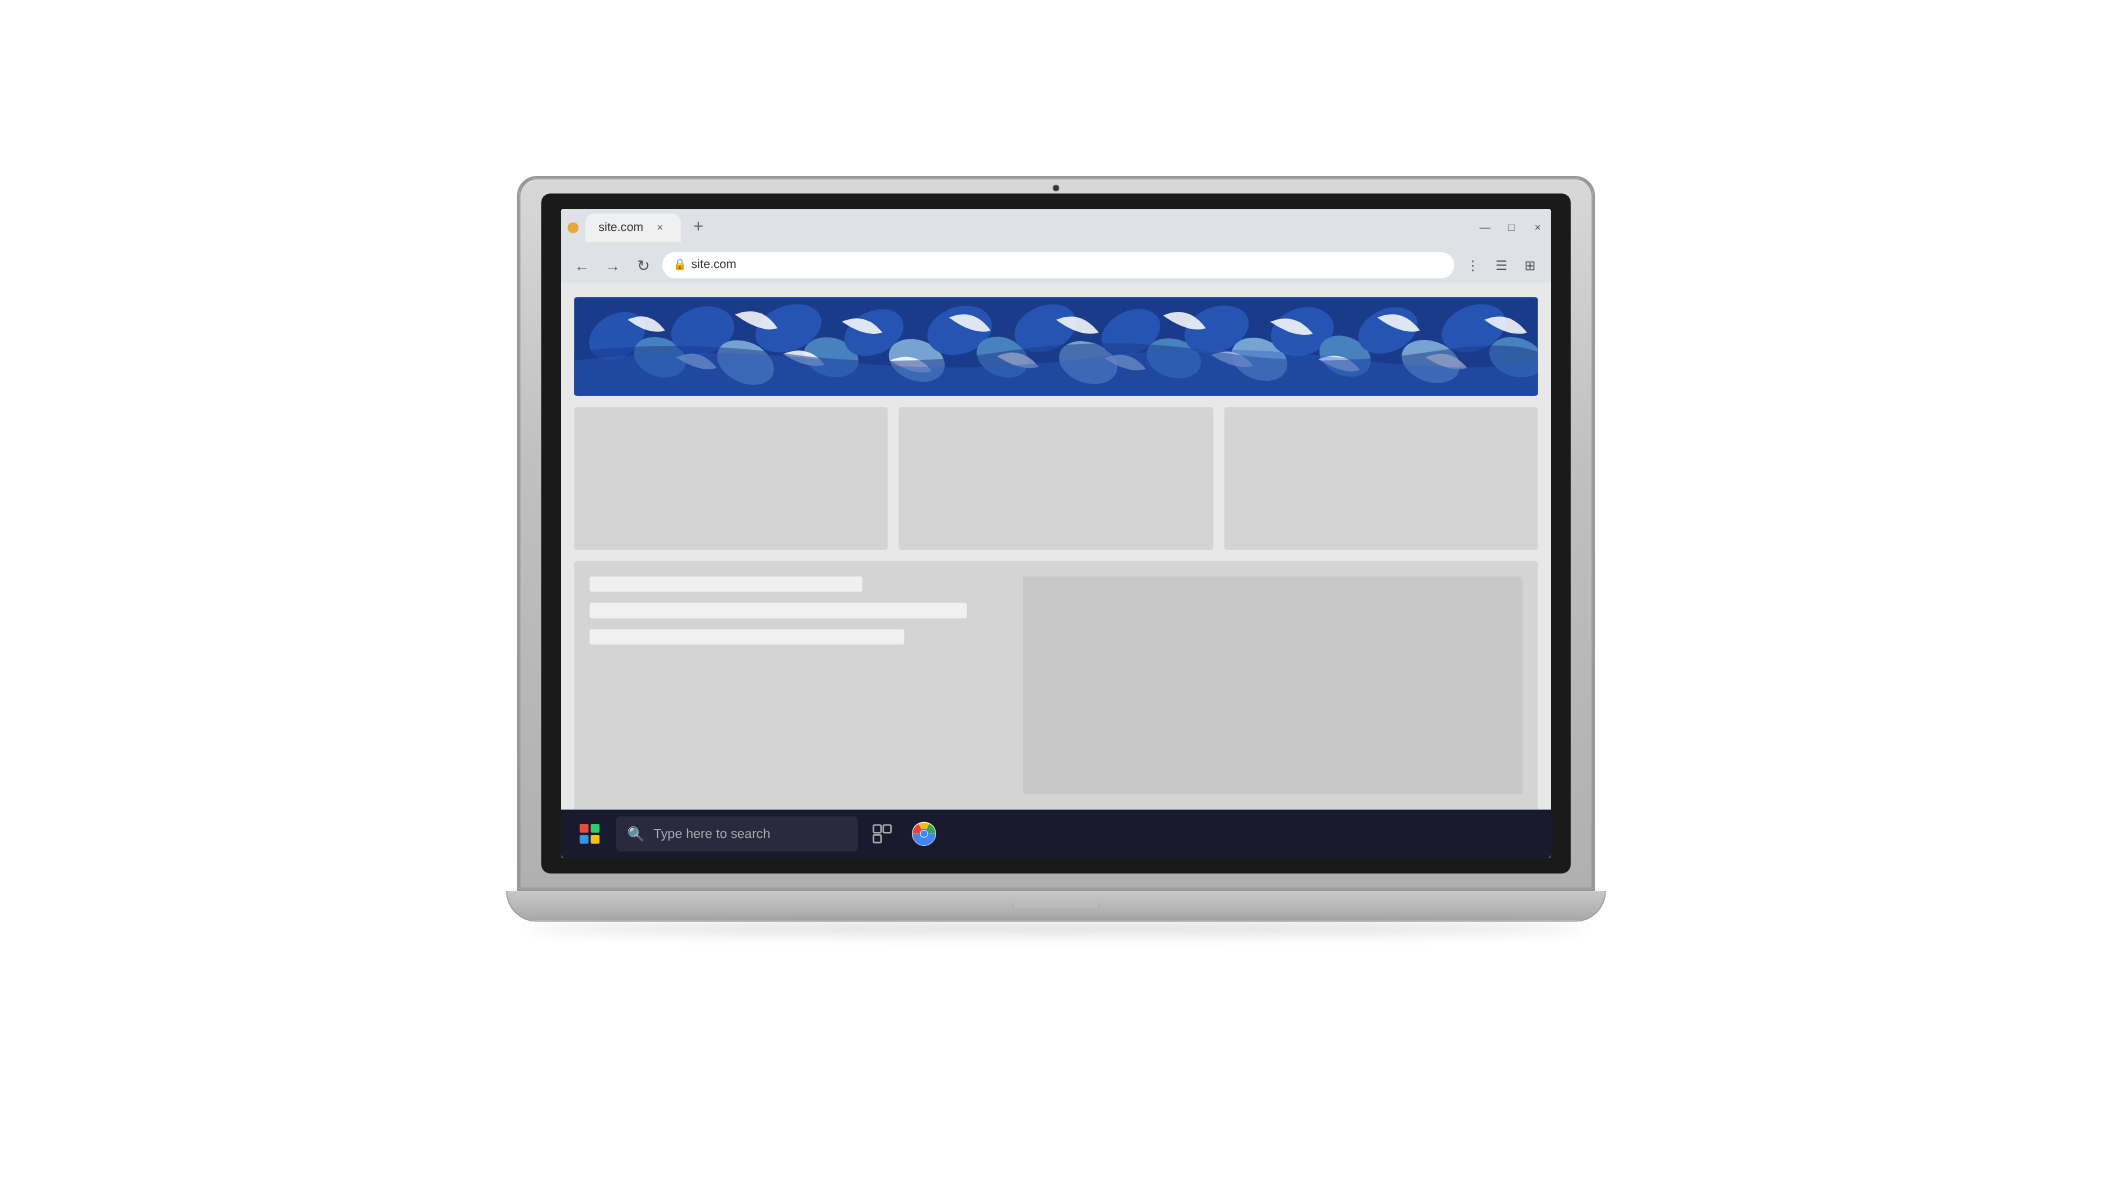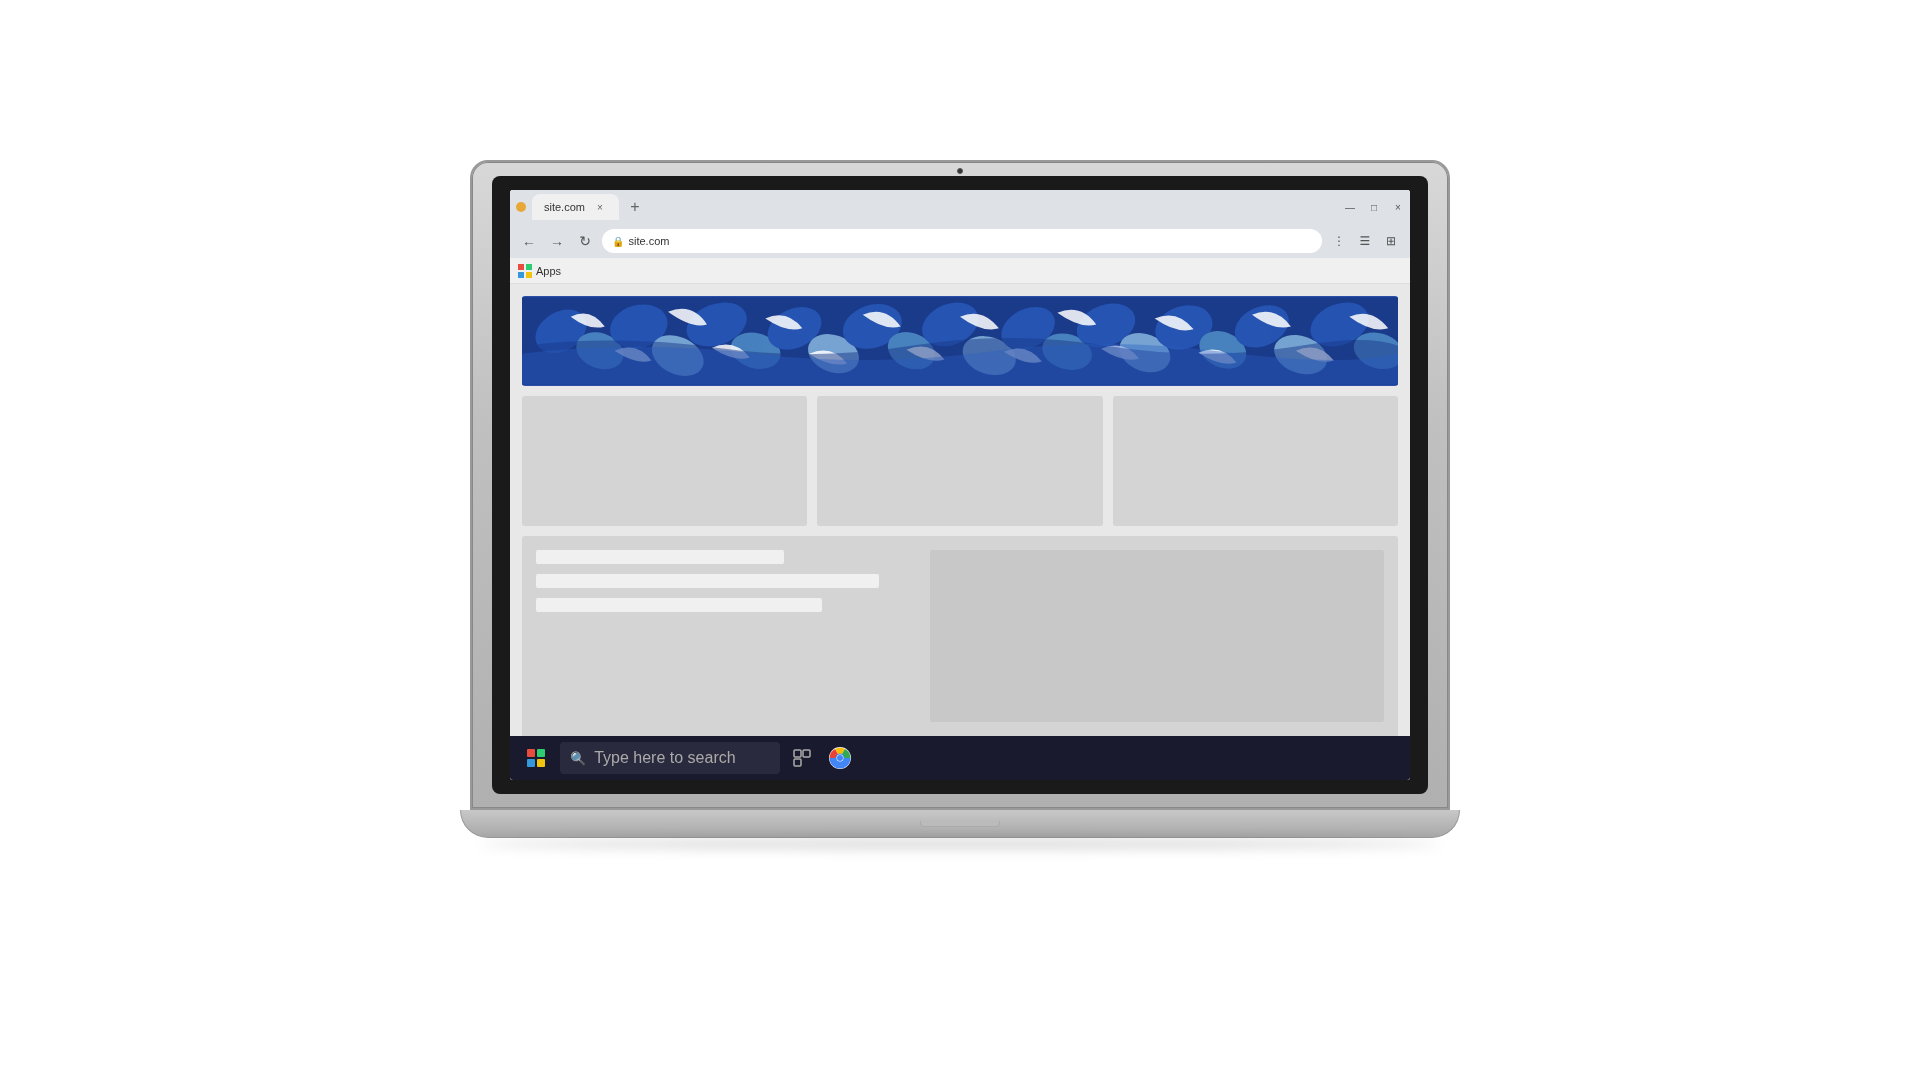--- a/index.html
+++ b/index.html
@@ -357,21 +357,21 @@
       min-width: 220px;
     }
 
     .search-icon-taskbar {
       color: #aaa;
       font-size: 13px;
     }
 
     .search-text {
       color: #aaa;
-      font-size: 16px;
+      font-size: 12px;
     }
 
     .taskbar-icon {
       width: 32px;
       height: 32px;
       display: flex;
       align-items: center;
       justify-content: center;
       cursor: pointer;
     }
@@ -443,32 +443,20 @@
                 <span class="address-lock">🔒</span>
                 <span>site.com</span>
               </div>
               <div class="extensions-area">
                 <div class="ext-btn">⋮</div>
                 <div class="ext-btn">☰</div>
                 <div class="ext-btn">⊞</div>
               </div>
             </div>
 
-            <div class="bookmarks-bar">
-              <div class="bookmark-icon">
-
-                <svg width="14" height="14" viewBox="0 0 14 14">
-                  <rect x="0" y="0" width="6" height="6" fill="#e74c3c"></rect>
-                  <rect x="8" y="0" width="6" height="6" fill="#2ecc71"></rect>
-                  <rect x="0" y="8" width="6" height="6" fill="#3498db"></rect>
-                  <rect x="8" y="8" width="6" height="6" fill="#f1c40f"></rect>
-                </svg>
-                <span>Apps</span>
-              </div>
-            </div>
           </div>
 
           <div class="browser-content">
             <div class="site-content">
 
               <div class="hero-banner">
                 <svg class="hero-svg" viewBox="0 0 900 90" xmlns="http://www.w3.org/2000/svg">
 
                   <rect width="900" height="90" fill="#1a3a8a"></rect>
 

